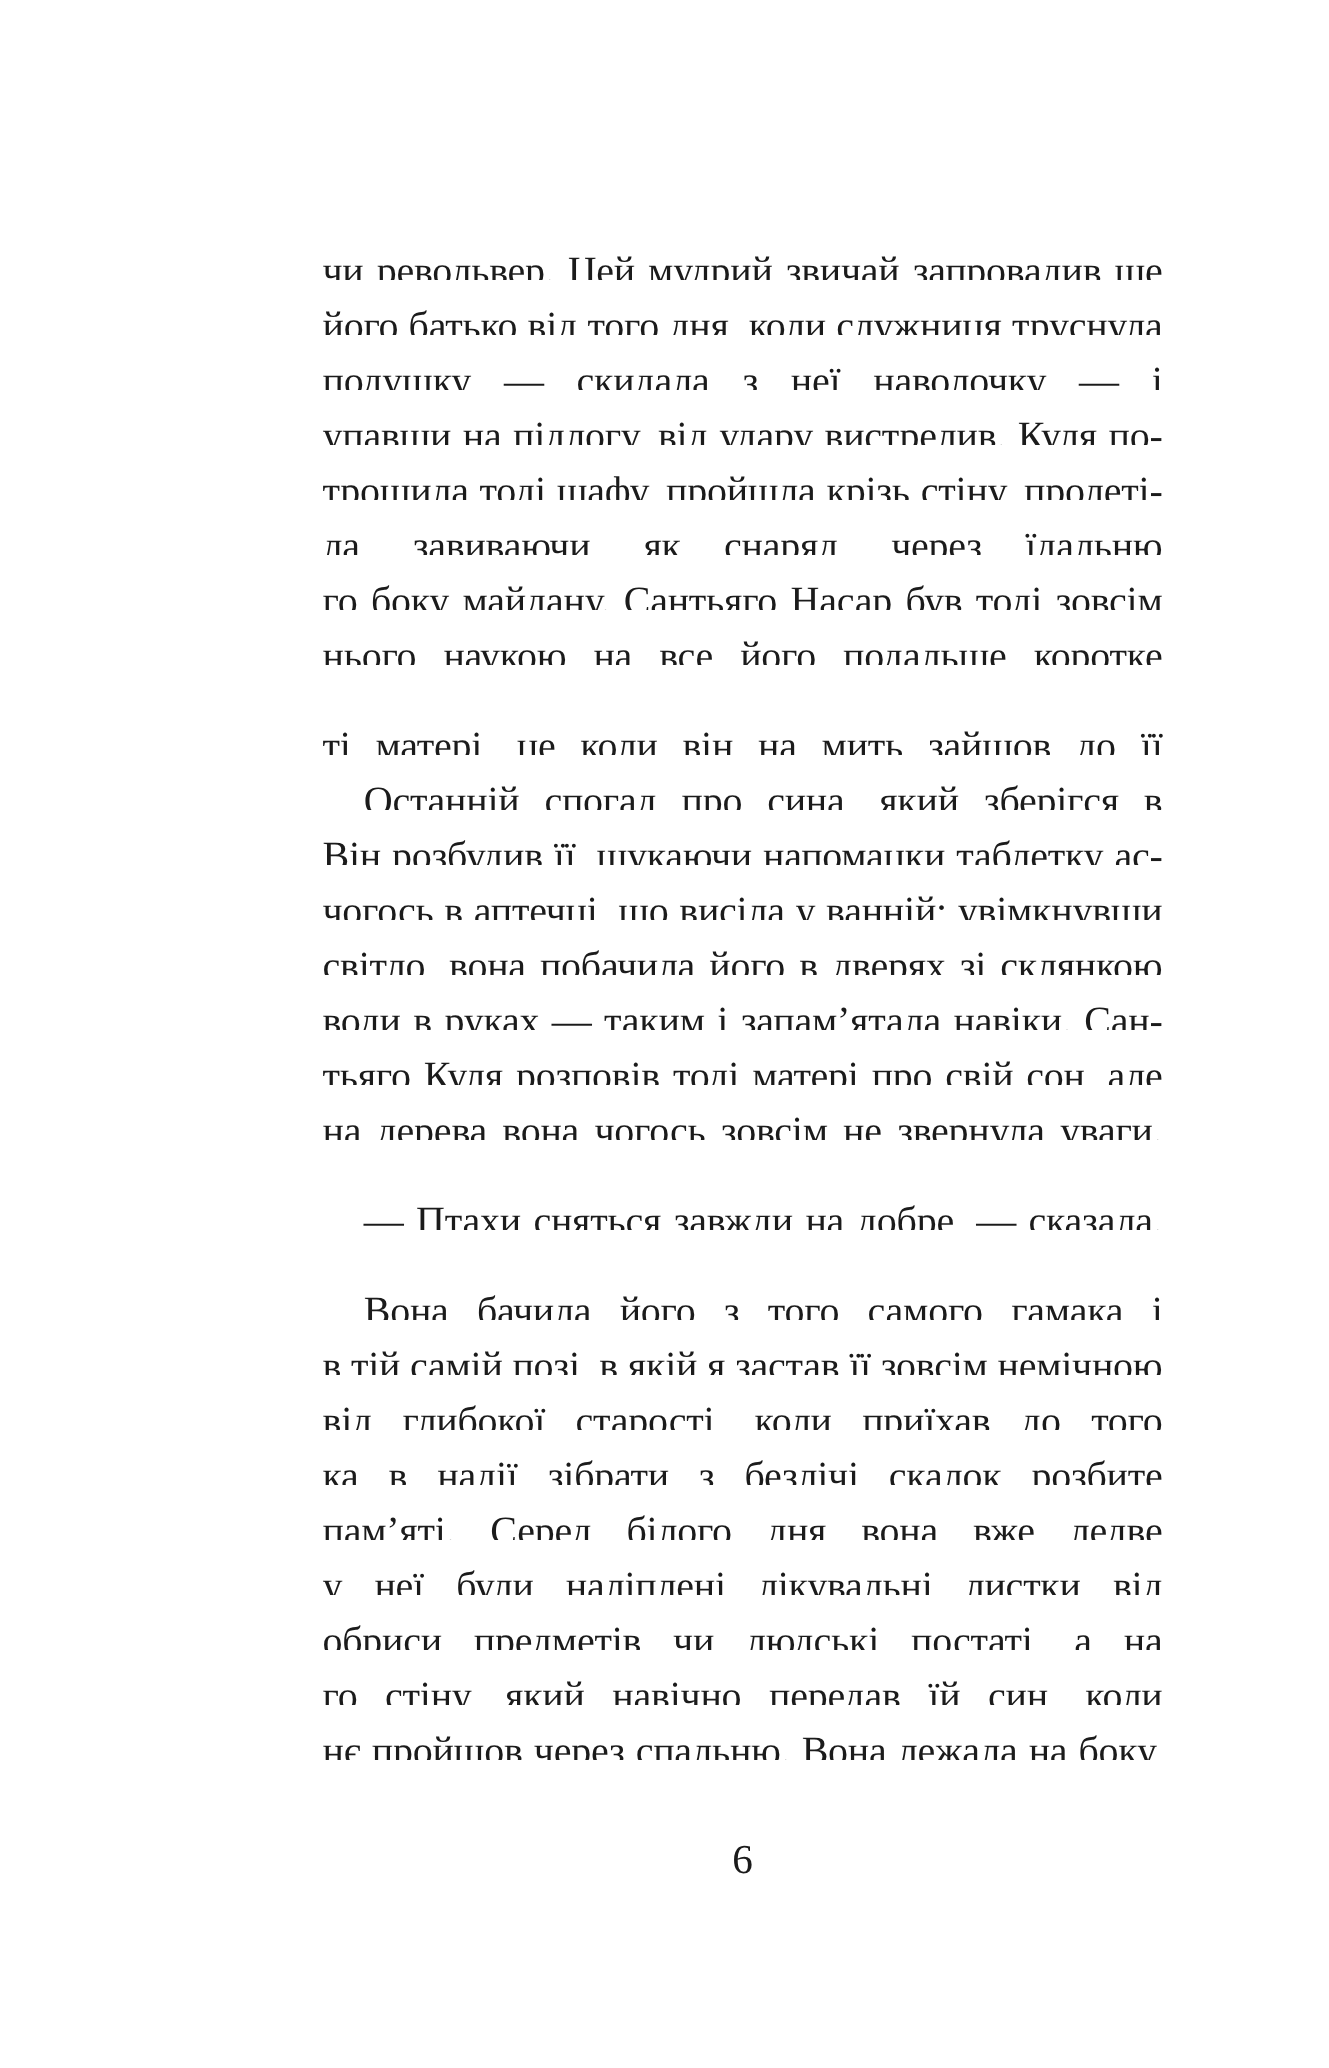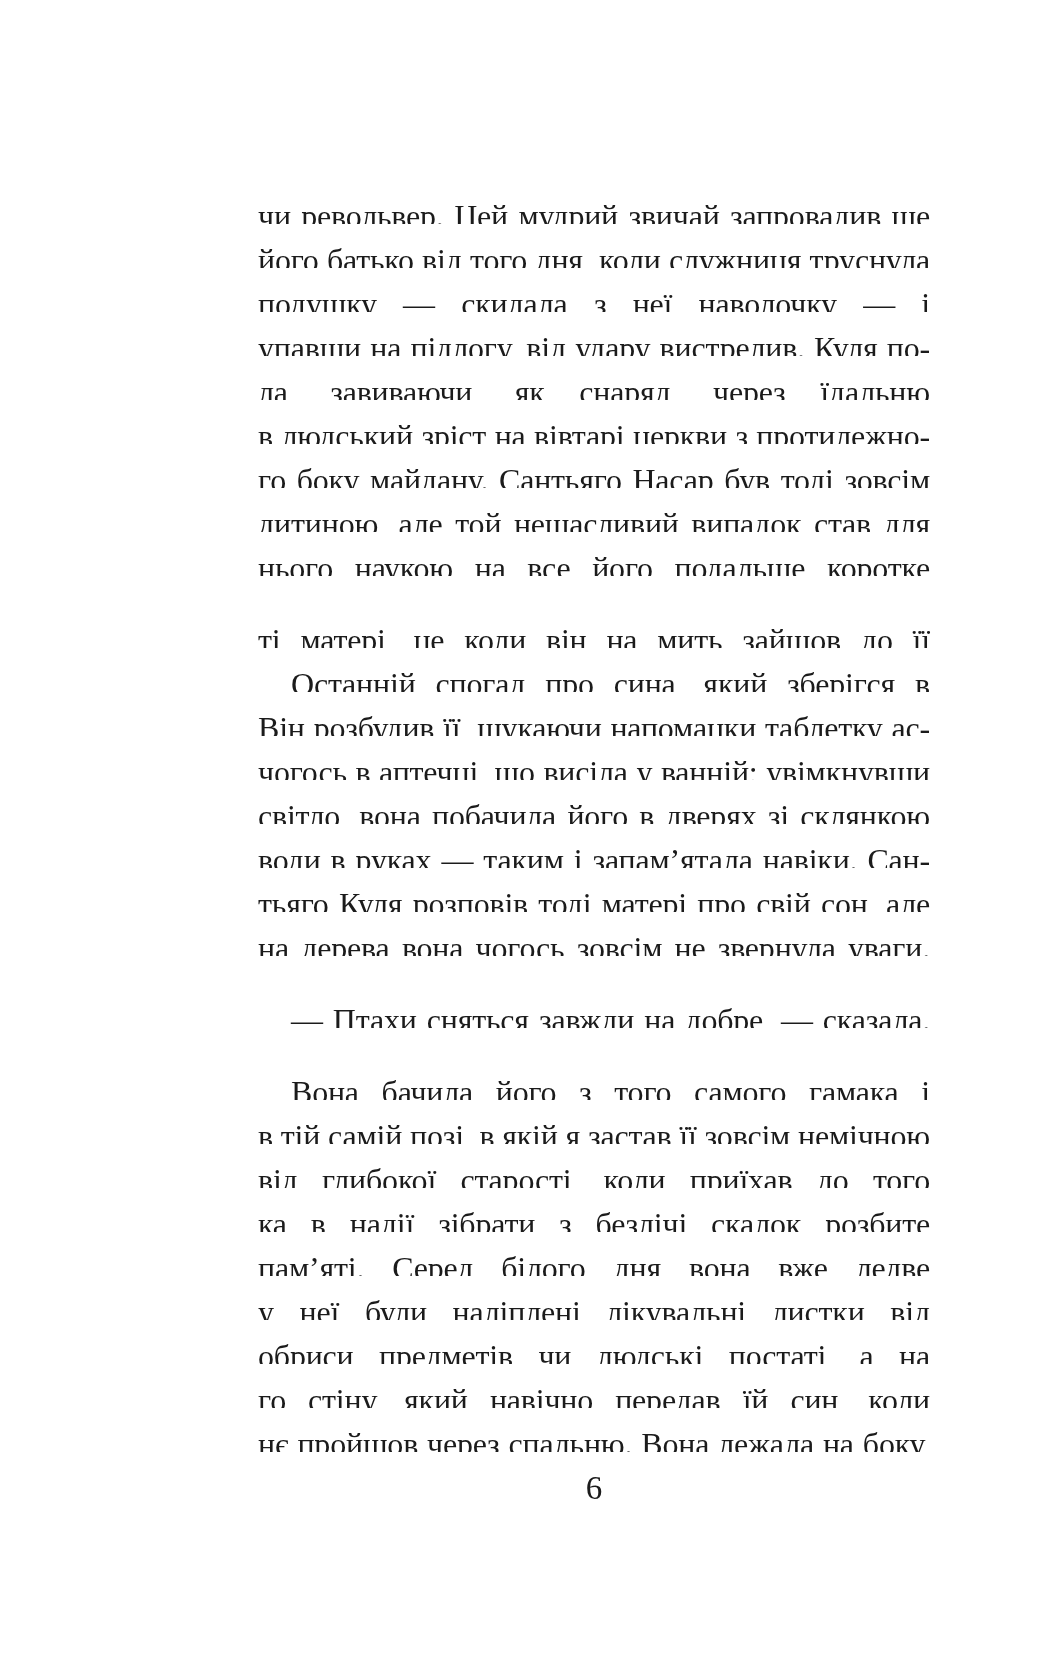--- a/index.html
+++ b/index.html
@@ -55,24 +55,23 @@
 </head>
 <body>
 
 <div class="page">
   <div class="text-block">
       <div class="paragraph">
         <div class="line">чи револьвер. Цей мудрий звичай запровадив ще</div>
         <div class="line">його батько від того дня, коли служниця труснула</div>
         <div class="line">подушку — скидала з неї наволочку — і револьвер,</div>
         <div class="line">упавши на підлогу, від удару вистрелив. Куля по-</div>
+        <div class="line">трощила тоді шафу, пройшла крізь стіну, пролеті-</div>
         <div class="line">ла, завиваючи, як снаряд, через їдальню сусіднього</div>
-        <div class="line">в людський зріст на вівтарі церкви з протилежно-</div>
         <div class="line">го боку майдану. Сантьяго Насар був тоді зовсім</div>
-        <div class="line">дитиною, але той нещасливий випадок став для</div>
         <div class="line">нього наукою на все його подальше коротке життя.</div>
       </div>
       <div class="paragraph">
         <div class="line">ті матері, це коли він на мить зайшов до її спальні.</div>
         <div class="line indent">Останній спогад про сина, який зберігся в пам’я-</div>
         <div class="line">Він розбудив її, шукаючи напомацки таблетку ас-</div>
         <div class="line">чогось в аптечці, що висіла у ванній; увімкнувши</div>
         <div class="line">світло, вона побачила його в дверях зі склянкою</div>
         <div class="line">води в руках — таким і запам’ятала навіки. Сан-</div>
         <div class="line">тьяго Куля розповів тоді матері про свій сон, але</div>

